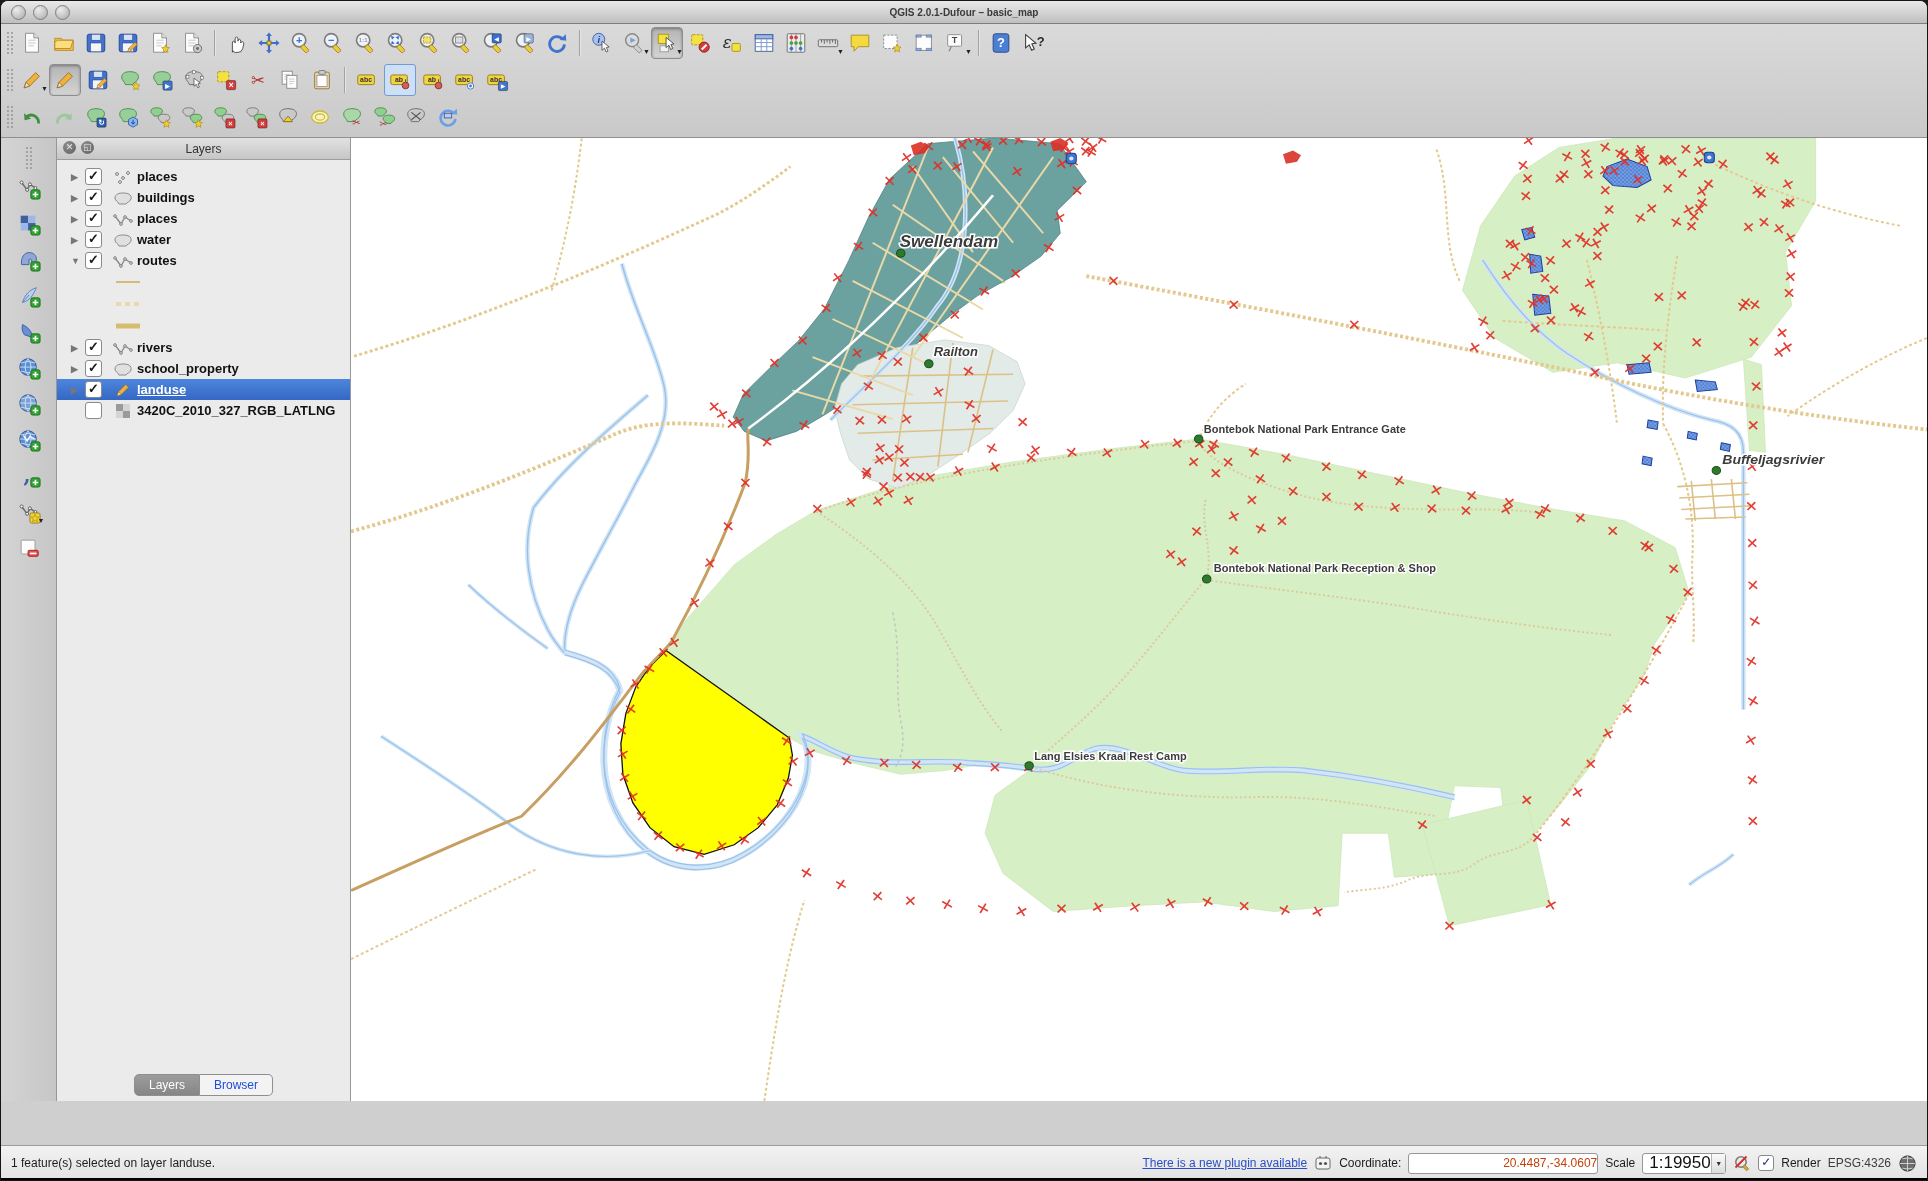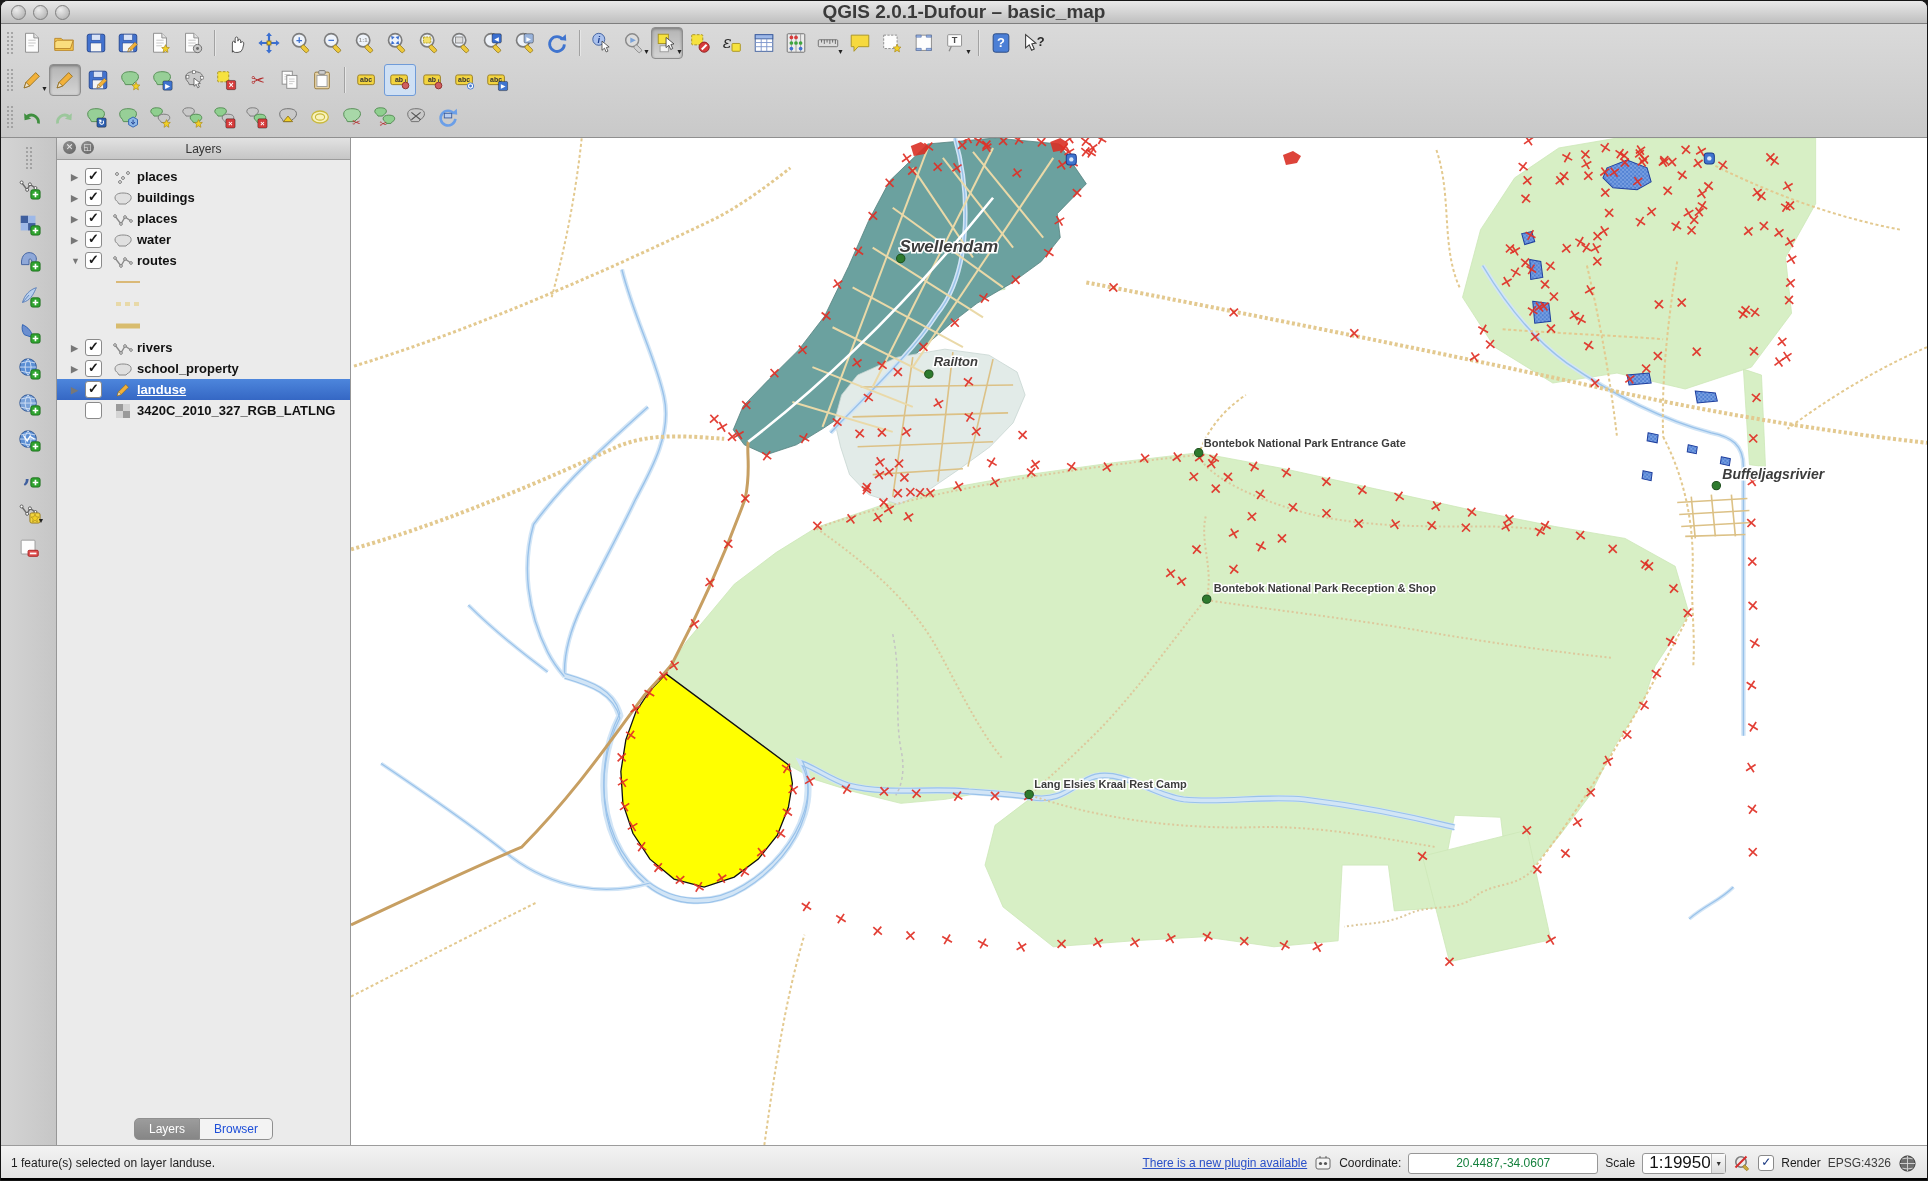--- a/index.html
+++ b/index.html
@@ -5,21 +5,21 @@
   html,body{margin:0;padding:0;background:#1a1a1a;font-family:"Liberation Sans",sans-serif;}
   #win{position:relative;width:1928px;height:1181px;background:#cfcfcf;overflow:hidden;
        border-radius:8px 8px 0 0;box-sizing:border-box;display:flex;flex-direction:column;
        border:1px solid #151515;}
   
   .titlebar{height:22px;flex:0 0 22px;background:linear-gradient(#e9e9e9,#bfbfbf);
             border-bottom:1px solid #7e7e7e;display:flex;align-items:center;position:relative;}
   .lights{position:absolute;left:10px;top:4px;display:flex;gap:7px;}
   .light{width:13px;height:13px;border-radius:50%;border:1px solid #7f7f7f;
          background:radial-gradient(circle at 35% 30%,#ececec,#a8a8a8);}
-  .wtitle{flex:1;text-align:center;font-size:19px;font-weight:bold;color:#3a3a3a;}
+  .wtitle{flex:1;text-align:center;font-size:10px;font-weight:bold;color:#3a3a3a;}
   
   #toolbars{flex:0 0 113px;background:linear-gradient(#dadada,#c9c9c9);border-bottom:1px solid #8f8f8f;padding:0 2px;}
   .tbrow{display:flex;align-items:center;height:37px;}
   .tb{width:30px;height:30px;margin:0 1px;display:flex;align-items:center;justify-content:center;
       position:relative;border-radius:4px;flex:0 0 auto;}
   .tb.pressed{background:linear-gradient(#b4b4b4,#d4d4d4);box-shadow:inset 0 1px 3px rgba(0,0,0,.35);border:1px solid #8d8d8d;}
   .tb.framed{border:1px solid #6f9bd8;background:#cfe0f4;border-radius:3px;}
   .tb .dd{position:absolute;right:-1px;bottom:3px;font-size:7px;color:#222;}
   .sep{width:1px;height:26px;background:#a2a2a2;margin:0 6px;box-shadow:1px 0 0 #e6e6e6;flex:0 0 auto;}
   .grip{width:7px;height:24px;margin:0 3px;flex:0 0 auto;opacity:.7;
@@ -48,25 +48,25 @@
   .pchild{display:flex;align-items:center;height:22px;padding-left:58px;}
   .ptabs{position:absolute;bottom:5px;left:0;right:0;display:flex;justify-content:center;}
   .ptab{height:20px;line-height:20px;padding:0 14px;font-size:12px;border:1px solid #8f8f8f;background:#f3f3f3;color:#1d4ed8;}
   .ptab.active{background:linear-gradient(#9c9c9c,#868686);color:#fff;border-radius:5px 0 0 5px;}
   .ptab.inactive{border-left:none;border-radius:0 5px 5px 0;}
   #canvas{flex:1;background:#ffffff;position:relative;min-width:0;padding-left:47px;}
   #mapsvg{position:absolute;inset:0;}
   
   #status{flex:0 0 34px;background:linear-gradient(#f3f3f3,#e2e2e2);border-top:1px solid #9c9c9c;
           display:flex;align-items:center;padding:0 10px;font-size:12px;color:#1d1d1d;gap:7px;
-          box-shadow:inset 0 -2px 0 #000;}
+          box-shadow:inset 0 -2px 0 #000;margin-top:44px;}
   .slink{color:#2a50c8;text-decoration:underline;}
   .sright{margin-left:auto;display:flex;align-items:center;gap:7px;}
   .coordbox{width:188px;height:19px;border:1px solid #979797;border-radius:3px;background:#fff;
-            text-align:center;font-size:12px;line-height:19px;color:#15803d;}
+            text-align:right;font-size:12px;line-height:19px;color:#c2410c;}
   .combo{width:82px;height:19px;border:1px solid #979797;border-radius:3px;background:#fff;display:flex;align-items:center;}
   .combo .cval{flex:1;padding-left:6px;font-size:17px;color:#111;}
   .combo .carr{width:13px;height:100%;border-left:1px solid #b5b5b5;background:linear-gradient(#fafafa,#dcdcdc);
                font-size:7px;display:flex;align-items:center;justify-content:center;color:#333;}
   .cbx{width:14px;height:14px;background:#fff;border:1px solid #8a8a8a;border-radius:3px;
        font-size:12px;line-height:13px;text-align:center;color:#16357f;}
   .sicon{display:flex;align-items:center;}
 </style>
 </head>
 <body>

